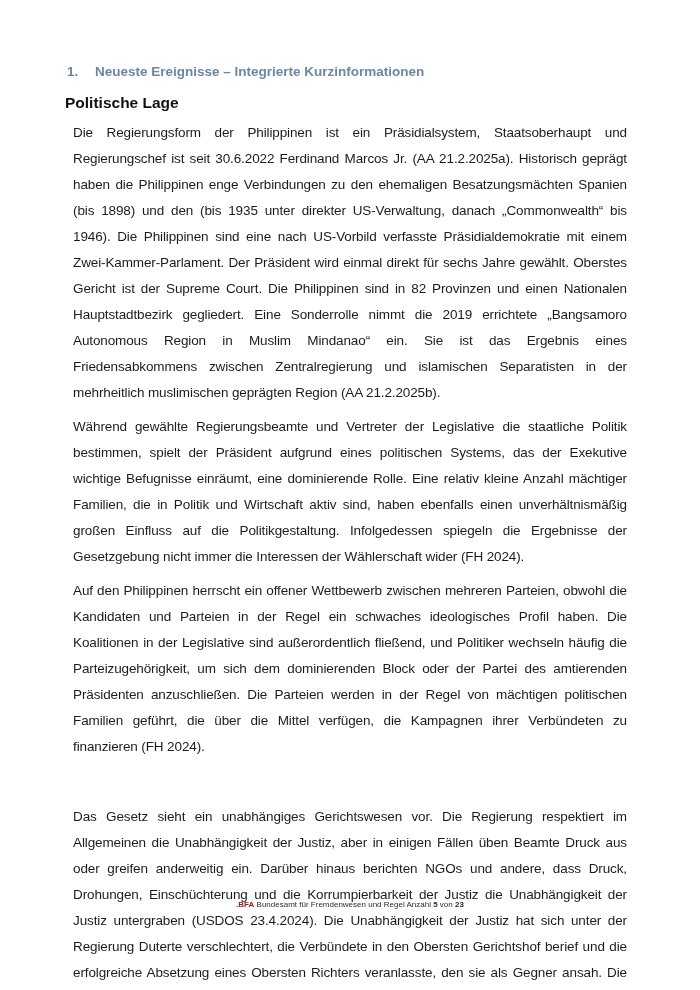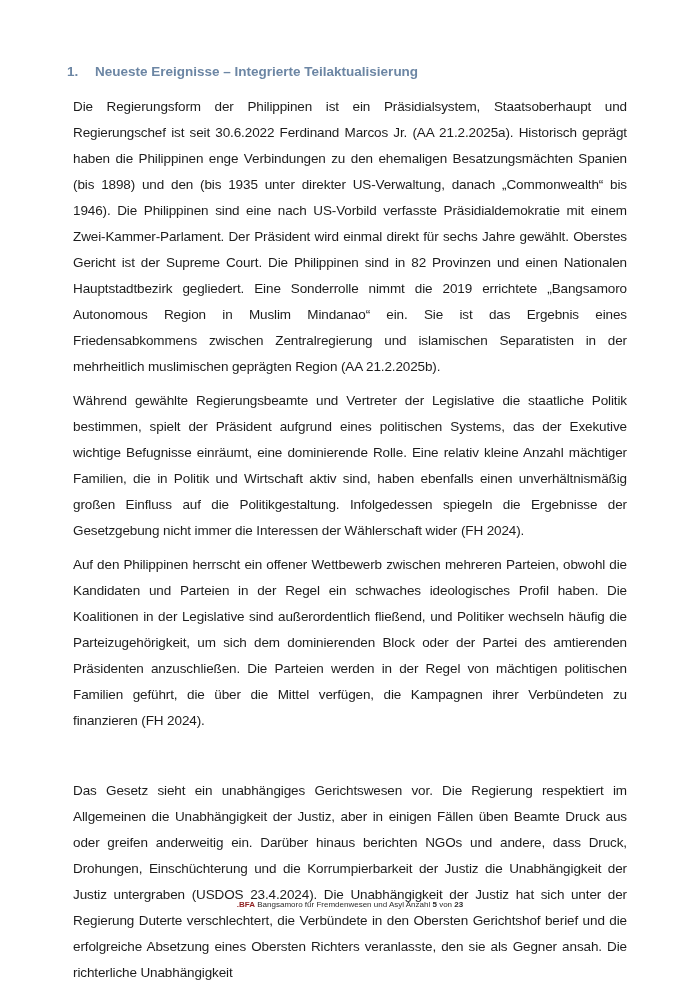--- a/index.html
+++ b/index.html
@@ -83,37 +83,38 @@
   }
 </style>
 </head>
 <body>
 
 <div class="page">
   <div class="content">
 
     <div class="doc-heading">
       <span class="num">1.</span>
-      <span>Neueste Ereignisse – Integrierte Teilaktualisierung</span>
+      <span>Neueste Ereignisse – Integrierte Kurzinformationen</span>
     </div>
 
 
     <div class="section">
+      <div class="section-title">Politische Lage</div>
       <p class="para">Die Regierungsform der Philippinen ist ein Präsidialsystem, Staatsoberhaupt und Regierungschef ist seit 30.6.2022 Ferdinand Marcos Jr. (AA 21.2.2025a). Historisch geprägt haben die Philippinen enge Verbindungen zu den ehemaligen Besatzungsmächten Spanien (bis 1898) und den (bis 1935 unter direkter US-Verwaltung, danach „Commonwealth“ bis 1946). Die Philippinen sind eine nach US-Vorbild verfasste Präsidialdemokratie mit einem Zwei-Kammer-Parlament. Der Präsident wird einmal direkt für sechs Jahre gewählt. Oberstes Gericht ist der Supreme Court. Die Philippinen sind in 82 Provinzen und einen Nationalen Hauptstadtbezirk gegliedert. Eine Sonderrolle nimmt die 2019 errichtete „Bangsamoro Autonomous Region in Muslim Mindanao“ ein. Sie ist das Ergebnis eines Friedensabkommens zwischen Zentralregierung und islamischen Separatisten in der mehrheitlich muslimischen geprägten Region (AA 21.2.2025b).</p>
       <p class="para">Während gewählte Regierungsbeamte und Vertreter der Legislative die staatliche Politik bestimmen, spielt der Präsident aufgrund eines politischen Systems, das der Exekutive wichtige Befugnisse einräumt, eine dominierende Rolle. Eine relativ kleine Anzahl mächtiger Familien, die in Politik und Wirtschaft aktiv sind, haben ebenfalls einen unverhältnismäßig großen Einfluss auf die Politikgestaltung. Infolgedessen spiegeln die Ergebnisse der Gesetzgebung nicht immer die Interessen der Wählerschaft wider (FH 2024).</p>
       <p class="para">Auf den Philippinen herrscht ein offener Wettbewerb zwischen mehreren Parteien, obwohl die Kandidaten und Parteien in der Regel ein schwaches ideologisches Profil haben. Die Koalitionen in der Legislative sind außerordentlich fließend, und Politiker wechseln häufig die Parteizugehörigkeit, um sich dem dominierenden Block oder der Partei des amtierenden Präsidenten anzuschließen. Die Parteien werden in der Regel von mächtigen politischen Familien geführt, die über die Mittel verfügen, die Kampagnen ihrer Verbündeten zu finanzieren (FH 2024).</p>
     </div>
 
     <div class="section gap-before">
       <p class="para">Das Gesetz sieht ein unabhängiges Gerichtswesen vor. Die Regierung respektiert im Allgemeinen die Unabhängigkeit der Justiz, aber in einigen Fällen üben Beamte Druck aus oder greifen anderweitig ein. Darüber hinaus berichten NGOs und andere, dass Druck, Drohungen, Einschüchterung und die Korrumpierbarkeit der Justiz die Unabhängigkeit der Justiz untergraben (USDOS 23.4.2024). Die Unabhängigkeit der Justiz hat sich unter der Regierung Duterte verschlechtert, die Verbündete in den Obersten Gerichtshof berief und die erfolgreiche Absetzung eines Obersten Richters veranlasste, den sie als Gegner ansah. Die richterliche Unabhängigkeit</p>
     </div>
 
   </div>
 
   <div class="footer">
     <span class="logo">.BFA</span>
-    <span>Bangsamoro für Fremdenwesen und Asyl</span>
+    <span>Bundesamt für Fremdenwesen und Regel</span>
     <span>Anzahl</span>
     <b>5</b>
     <span>von</span>
     <b>23</b>
   </div>
 </div>
 
 </body></html>

